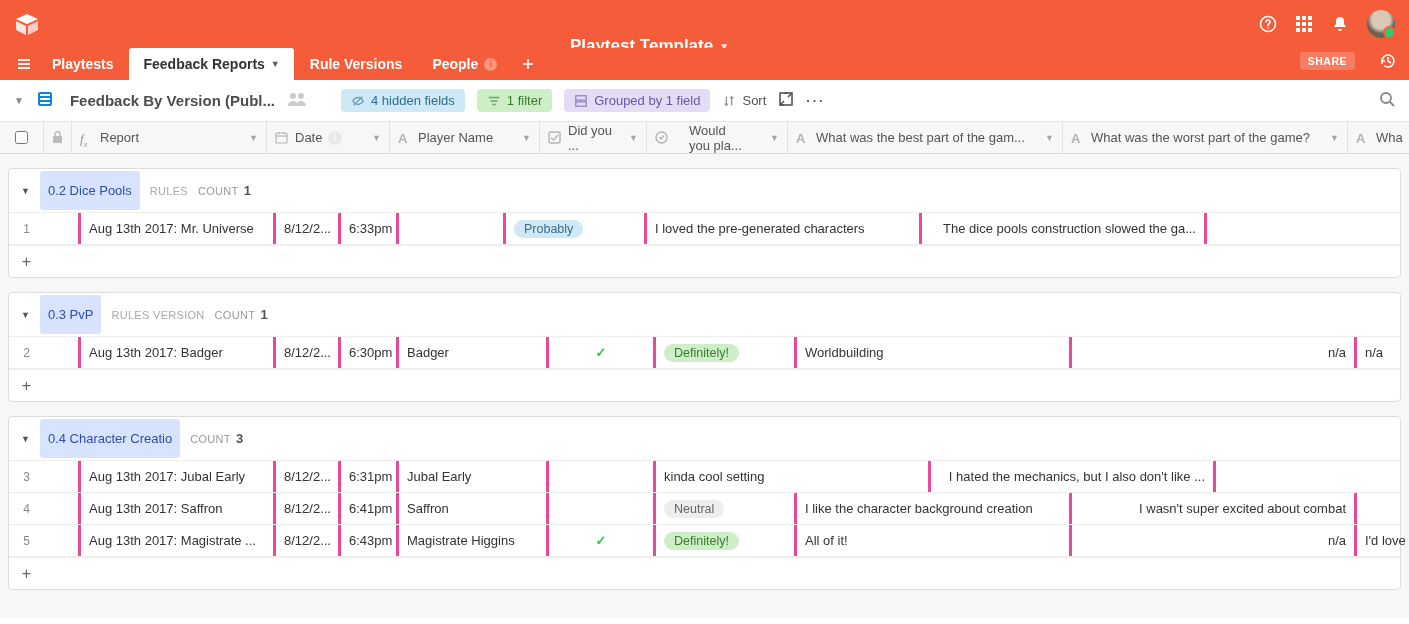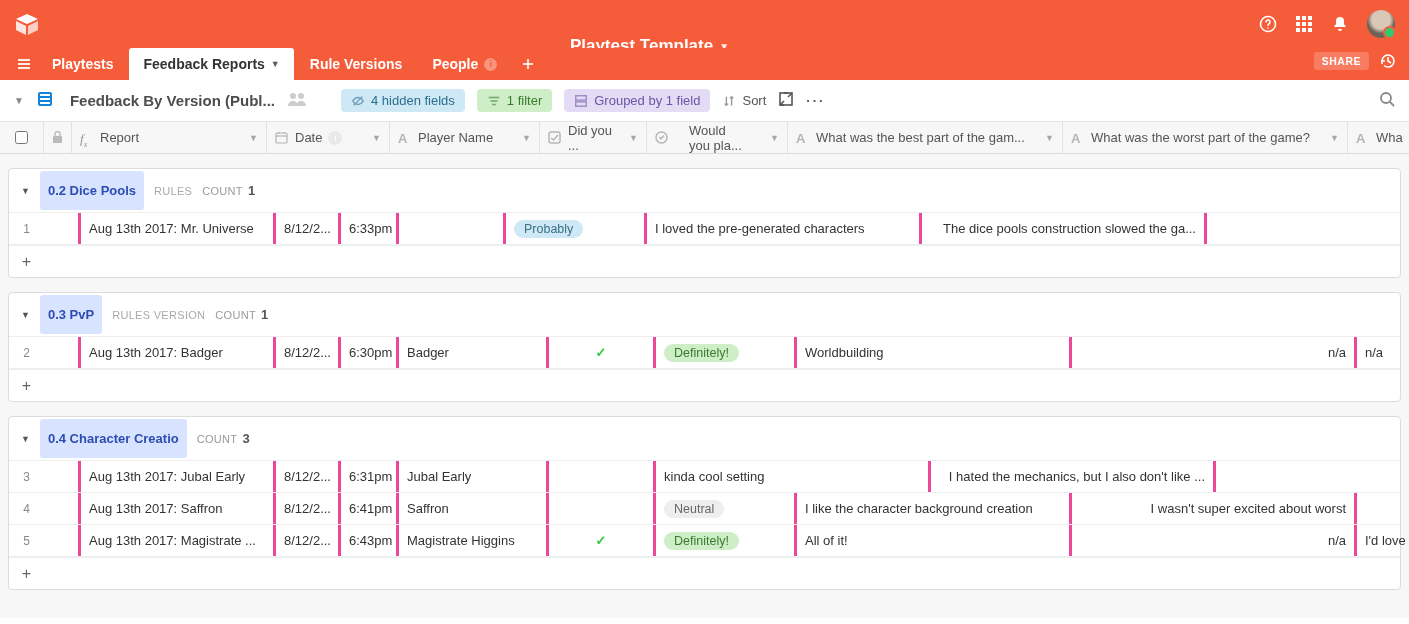--- a/index.html
+++ b/index.html
@@ -15,21 +15,21 @@
   .top-icon { width: 18px; height: 18px; display: flex; align-items: center; justify-content: center; cursor: pointer; }
 
   
   .tabsrow { background: #f55c3a; height: 32px; display: flex; align-items: stretch; padding-left: 10px; position: relative; }
   .menu-btn { width: 28px; display: flex; align-items: center; justify-content: center; color: #fff; cursor: pointer; }
   .tab { display: flex; align-items: center; padding: 0 14px; color: #fff; font-weight: 600; font-size: 14px; border-top-left-radius: 3px; border-top-right-radius: 3px; margin-right: 2px; cursor: pointer; gap: 6px; }
   .tab.active { background: #fff; color: #333; }
   .tab .chev { opacity: .8; }
   .tab .info { width: 13px; height: 13px; border-radius: 50%; background: rgba(255,255,255,.35); color: #f55c3a; font-size: 9px; display: inline-flex; align-items: center; justify-content: center; }
   .add-tab { width: 30px; display:flex; align-items:center; justify-content:center; color:#fff; }
-  .tabsrow-right { position: absolute; right: 12px; top: 4px; display: flex; align-items: center; gap: 10px; }
+  .tabsrow-right { position: absolute; right: 12px; top: 4px; display: flex; align-items: center; gap: 24px; }
   .share-btn { background: rgba(255,255,255,.2); color: #fff; font-size: 10.5px; font-weight: 700; padding: 3px 8px; border-radius: 3px; letter-spacing: .5px; }
   .history-icon { width:18px; height:18px; }
 
   
   .toolbar { height: 42px; border-bottom: 1px solid #e5e5e5; display: flex; align-items: center; padding: 0 14px; gap: 12px; color: #4d4d4d; font-size: 13px; }
   .tool-chunk { display: flex; align-items: center; gap: 6px; }
   .pill { display: inline-flex; align-items: center; gap: 6px; padding: 4px 10px; border-radius: 4px; font-size: 13px; }
   .pill-blue { background: #cfe8f5; color: #2a6f8e; }
   .pill-green { background: #cdeec7; color: #3a7a2f; }
   .pill-purple { background: #e4dcf5; color: #6b55a5; }
@@ -51,21 +51,21 @@
   .c-best   { width: 275px; }
   .c-worst  { width: 285px; }
   .c-last   { flex: 1; border-right: none; min-width: 55px; }
   .ftype { width: 14px; height: 14px; opacity: .6; flex-shrink: 0; }
   .ch-info { width: 14px; height: 14px; border-radius: 50%; background: #e9e9e9; color: #fff; font-size: 9px; display:flex; align-items:center; justify-content:center; }
 
   
   .body { background: #f7f7f7; padding: 14px 8px; overflow: hidden; }
   .group { background: #fff; border: 1px solid #dcdcdc; border-radius: 4px; margin-bottom: 14px; }
   .ghdr { height: 44px; display: flex; align-items: center; padding: 0 12px; gap: 10px; border-bottom: 1px solid #eee; }
-  .g-badge { background: #d7e3ff; color: #2d4db3; font-weight: 700; padding: 12px 8px; border-radius: 3px; font-size: 13px; max-width: 180px; white-space: nowrap; overflow: hidden; text-overflow: ellipsis; }
+  .g-badge { background: #d7e3ff; color: #2d4db3; font-weight: 400; padding: 12px 8px; border-radius: 3px; font-size: 13px; max-width: 180px; white-space: nowrap; overflow: hidden; text-overflow: ellipsis; }
   .g-sub { font-size: 11px; color: #aaa; letter-spacing: .3px; }
   .g-count { font-size: 11px; color: #999; letter-spacing: .3px; }
   .g-count b { color: #555; font-weight: 600; font-size: 13px; margin-left: 2px; }
   .g-caret { color: #555; }
 
   .row { height: 32px; display: flex; align-items: stretch; border-bottom: 1px solid #eee; font-size: 13px; }
   .row:last-of-type { border-bottom: none; }
   .cell { border-right: 3px solid #ec4899; display: flex; align-items: center; padding: 0 8px; flex-shrink: 0; white-space: nowrap; overflow: hidden; text-overflow: ellipsis; }
   .cell.num { width: 35px; justify-content: center; color: #888; font-size: 12px; border-right: none; }
   .cell.gap { width: 37px; }
@@ -435,21 +435,21 @@
         <div class="cell time">6:41pm</div>
         <div class="cell player">Saffron</div>
         <div class="cell did"></div>
         <div class="cell would">
           <span class="tag tag-neu">Neutral</span>
         </div>
         <div class="cell best">
           <span class="truncate">I like the character background creation</span>
         </div>
         <div class="cell worst">
-          <span class="truncate">I wasn't super excited about worst</span>
+          <span class="truncate">I wasn't super excited about combat</span>
         </div>
         <div class="cell last"></div>
       </div>
       <div class="row">
         <div class="cell num">5</div>
         <div class="cell gap"></div>
         <div class="cell report">
           <span class="truncate">Aug 13th 2017: Magistrate ...</span>
         </div>
         <div class="cell date">8/12/2...</div>

